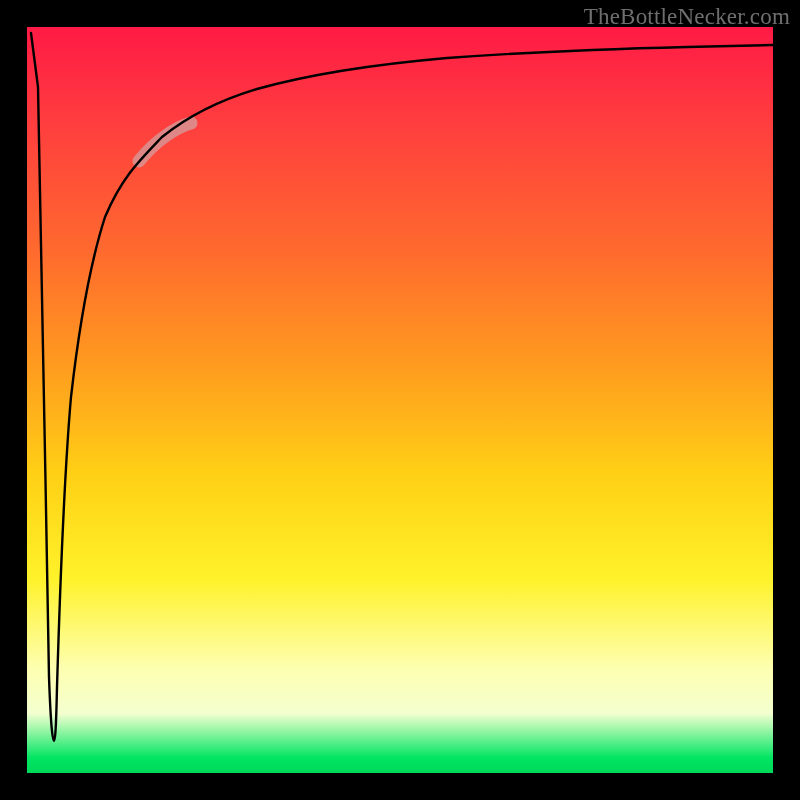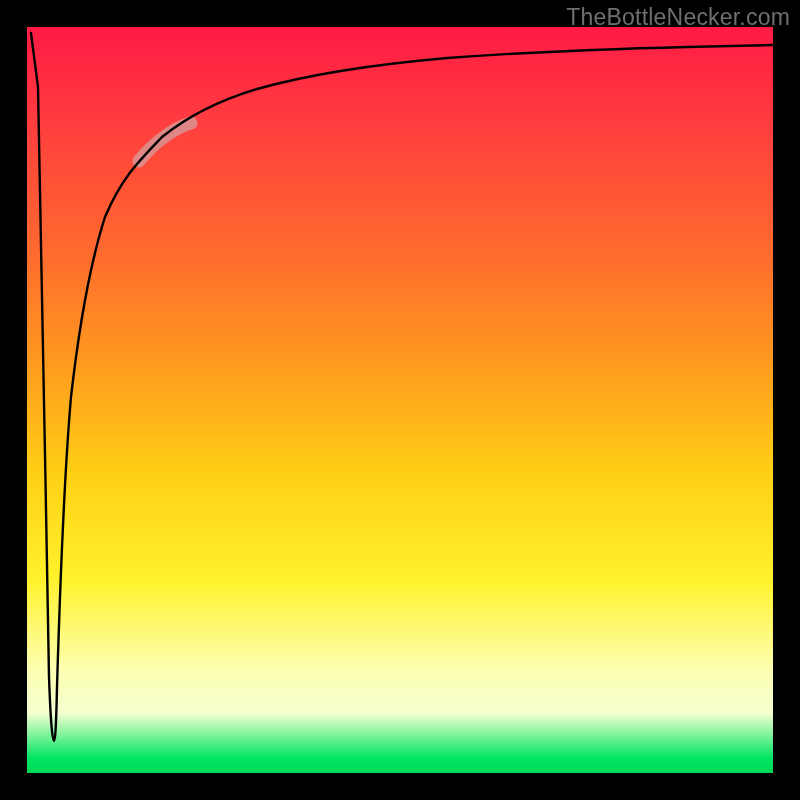--- a/index.html
+++ b/index.html
@@ -8,20 +8,21 @@
     width: 800px;
     height: 800px;
     background: #000;
     overflow: hidden;
     font-family: Arial, Helvetica, sans-serif;
   }
   .container {
     position: relative;
     width: 800px;
     height: 800px;
+    font-family: Liberation Serif, serif;
   }
   .watermark {
     position: absolute;
     top: 4px;
     right: 10px;
     color: #6f6f6f;
     font-size: 23px;
     font-weight: 400;
     letter-spacing: 0.2px;
     z-index: 5;

